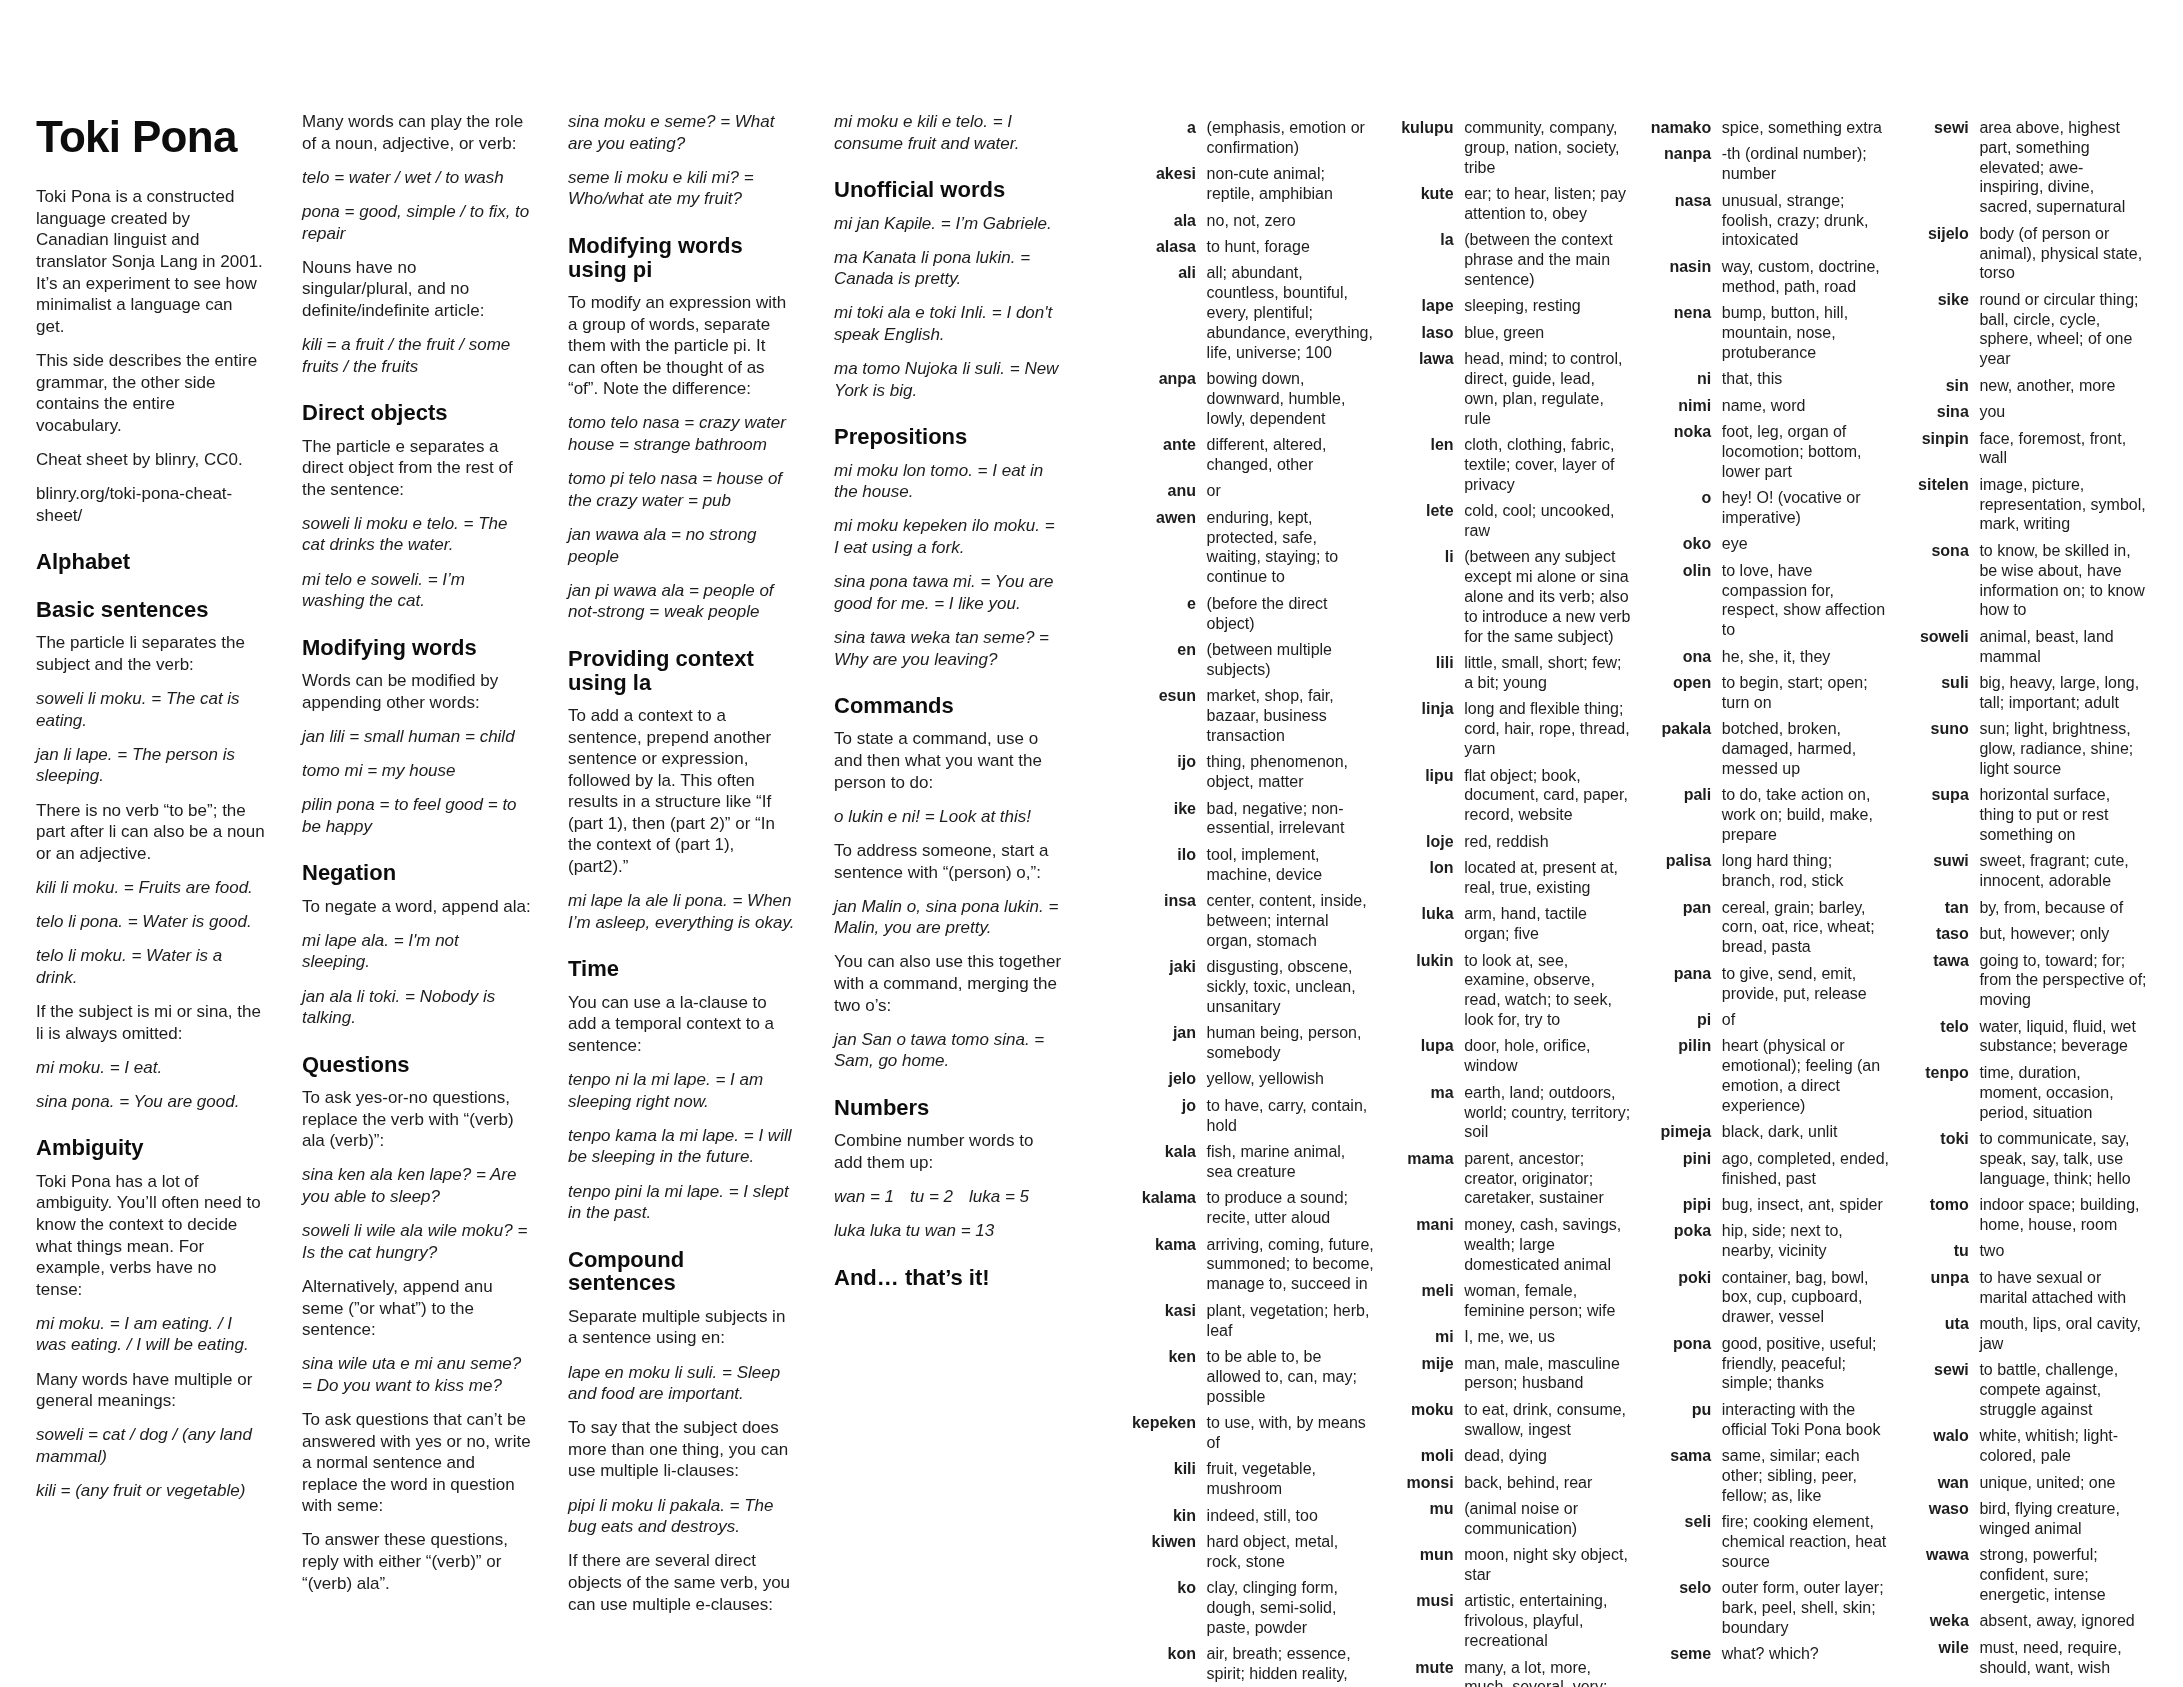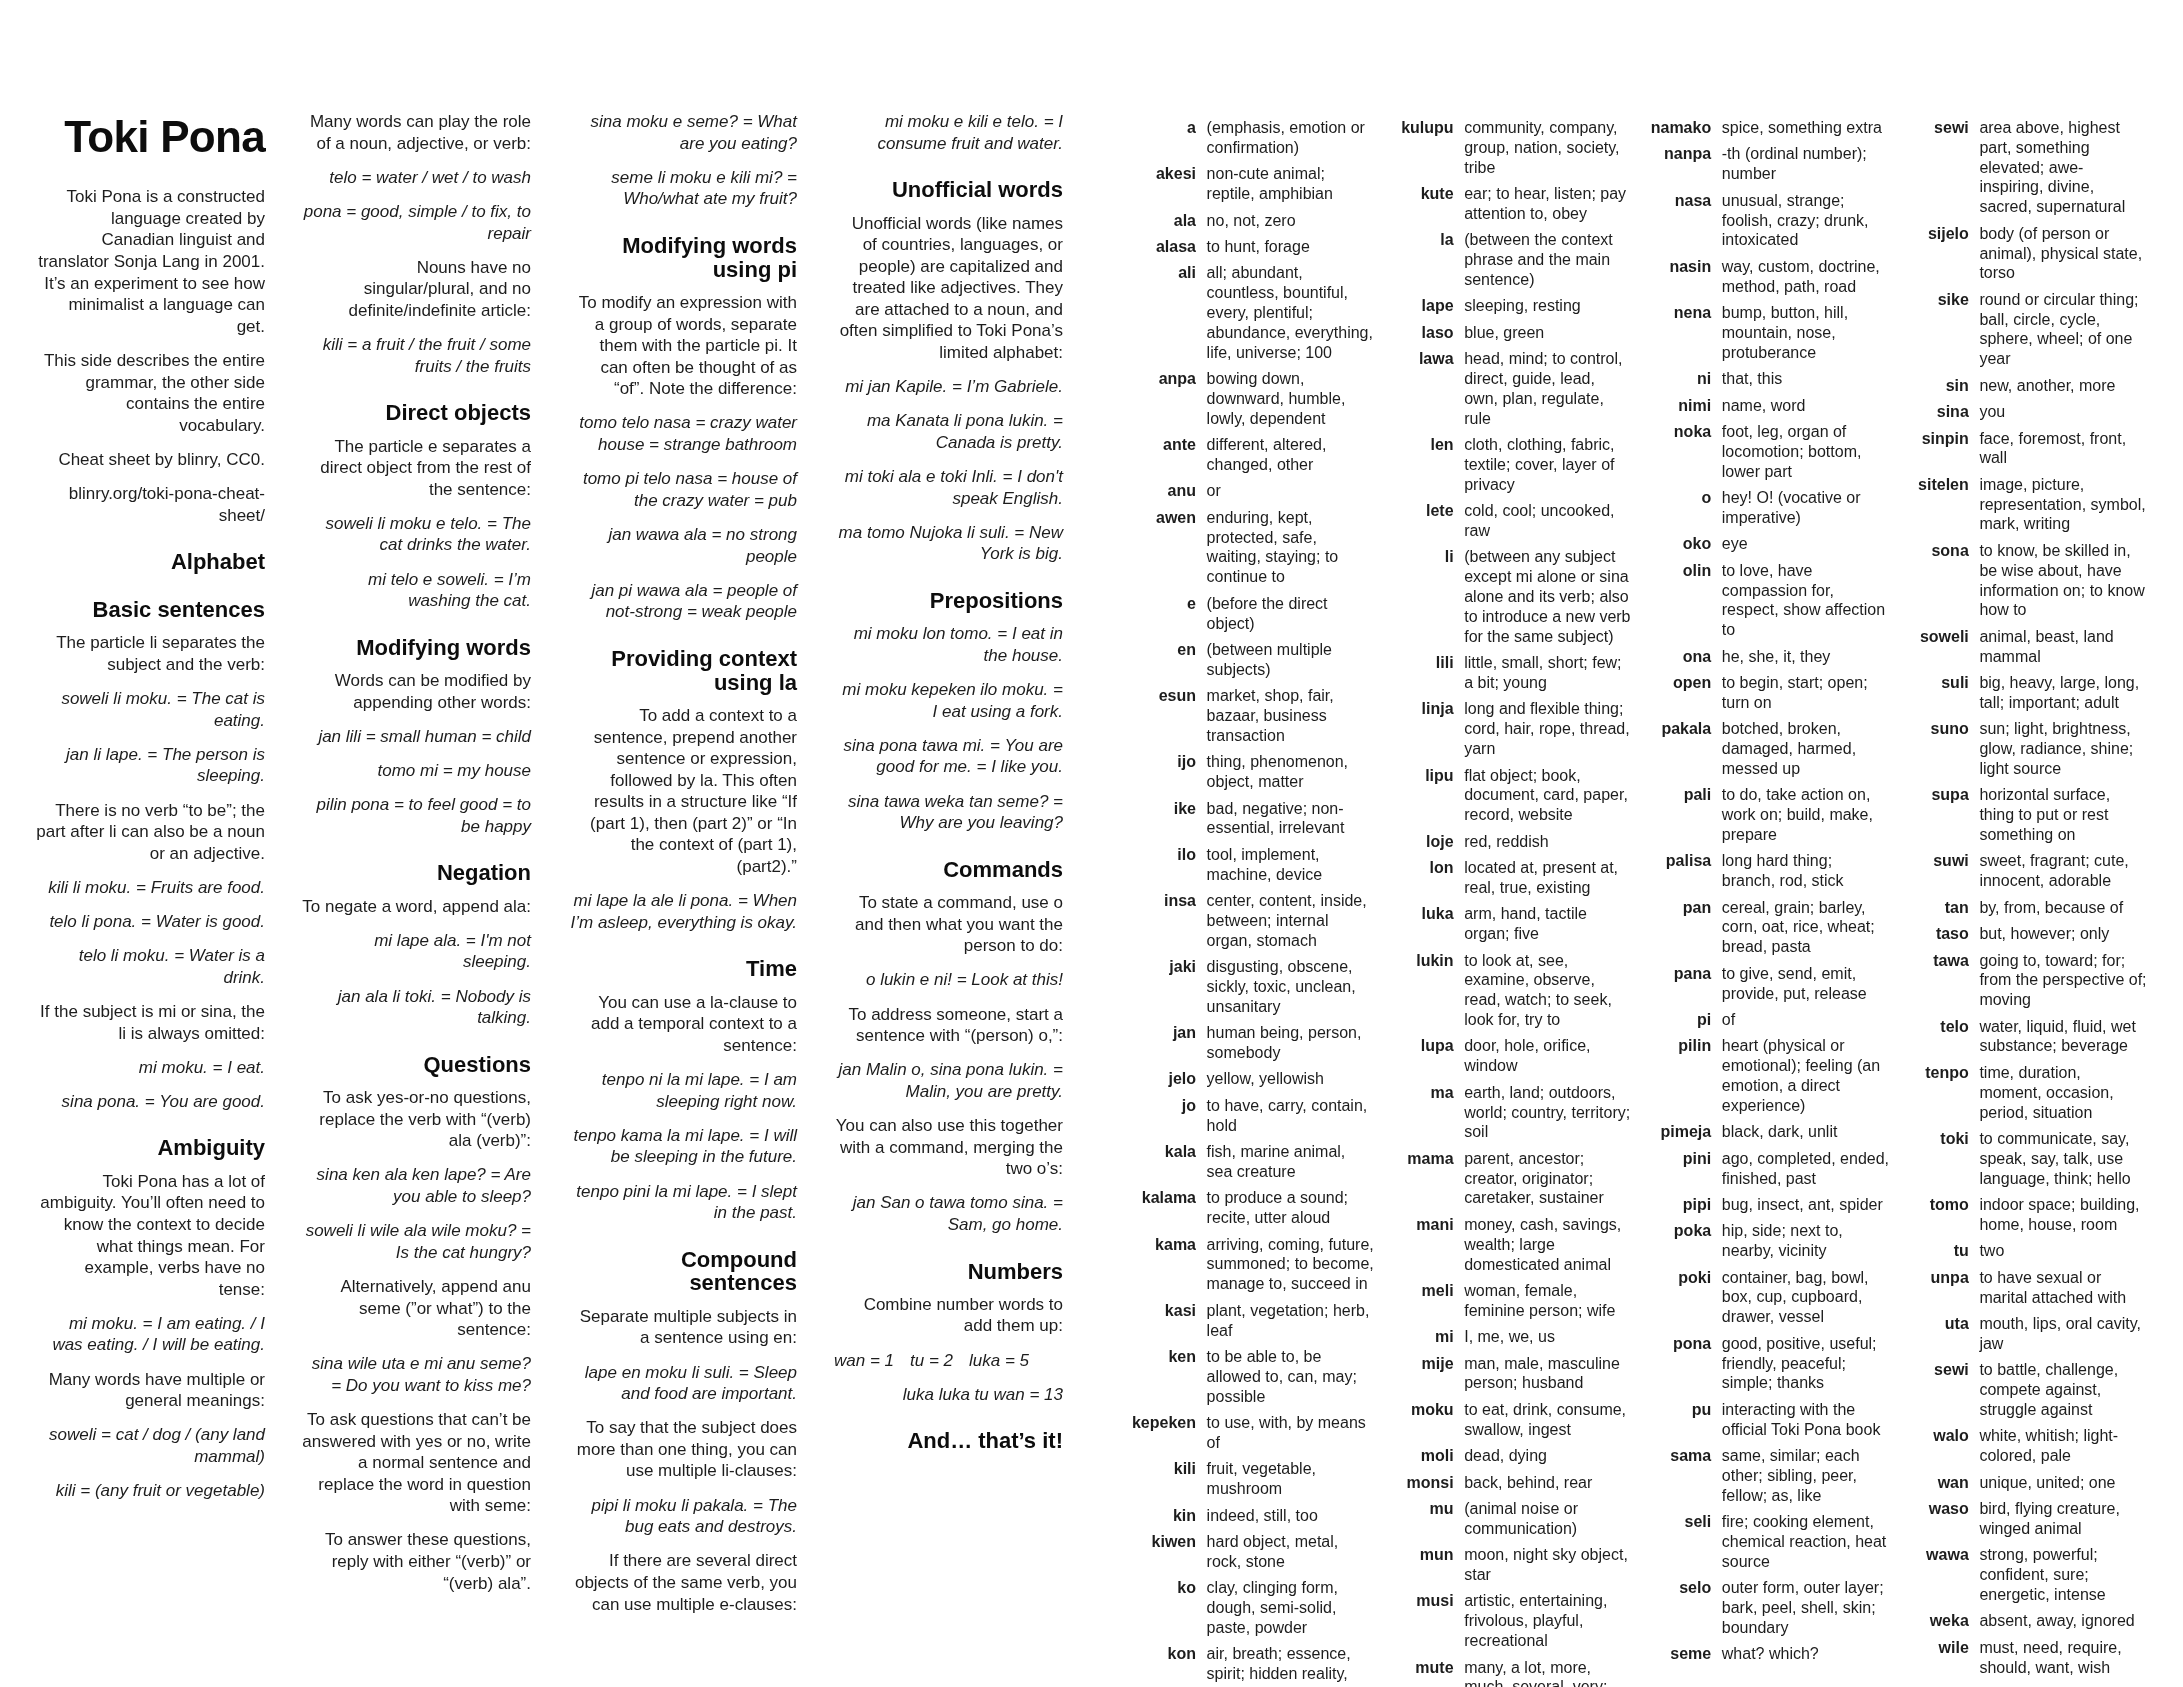--- a/index.html
+++ b/index.html
@@ -14,21 +14,21 @@
     background:var(--bg);
     color:var(--text);
     font-family:"Liberation Sans", sans-serif;
     overflow:hidden;
   }
   
   .grammar{
     position:absolute;left:36px;top:111px;
     display:flex;gap:37px;
   }
-  .gcol{width:229px;text-align:right;}
+  .gcol{width:229px;}
   .gcol h1{
     font-size:44px;line-height:1.05;font-weight:bold;
     color:var(--heading);
     margin:2.6px 0 26.5px 0;letter-spacing:-0.7px;
   }
   .gcol h2{
     font-size:22px;line-height:1.08;font-weight:bold;
     color:var(--heading);
     margin:24px 0 10.6px 0;
   }
@@ -134,21 +134,20 @@
         <h2>Compound sentences</h2>
         <p>Separate multiple subjects in a sentence using en:</p>
         <p class="ex">lape en moku li suli. = Sleep and food are important.</p>
         <p>To say that the subject does more than one thing, you can use multiple li-clauses:</p>
         <p class="ex">pipi li moku li pakala. = The bug eats and destroys.</p>
         <p>If there are several direct objects of the same verb, you can use multiple e-clauses:</p>
       </div>
       <div class="gcol">
         <p class="ex">mi moku e kili e telo. = I consume fruit and water.</p>
         <h2>Unofficial words</h2>
-        <p>Unofficial words (like names of countries, languages, or people) are capitalized and treated like adjectives. They are attached to a noun, and often simplified to Toki Pona’s limited alphabet:</p>
         <p class="ex">mi jan Kapile. = I’m Gabriele.</p>
         <p class="ex">ma Kanata li pona lukin. = Canada is pretty.</p>
         <p class="ex">mi toki ala e toki Inli. = I don't speak English.</p>
         <p class="ex">ma tomo Nujoka li suli. = New York is big.</p>
         <h2>Prepositions</h2>
         <p class="ex">mi moku lon tomo. = I eat in the house.</p>
         <p class="ex">mi moku kepeken ilo moku. = I eat using a fork.</p>
         <p class="ex">sina pona tawa mi. = You are good for me. = I like you.</p>
         <p class="ex">sina tawa weka tan seme? = Why are you leaving?</p>
         <h2>Commands</h2>

